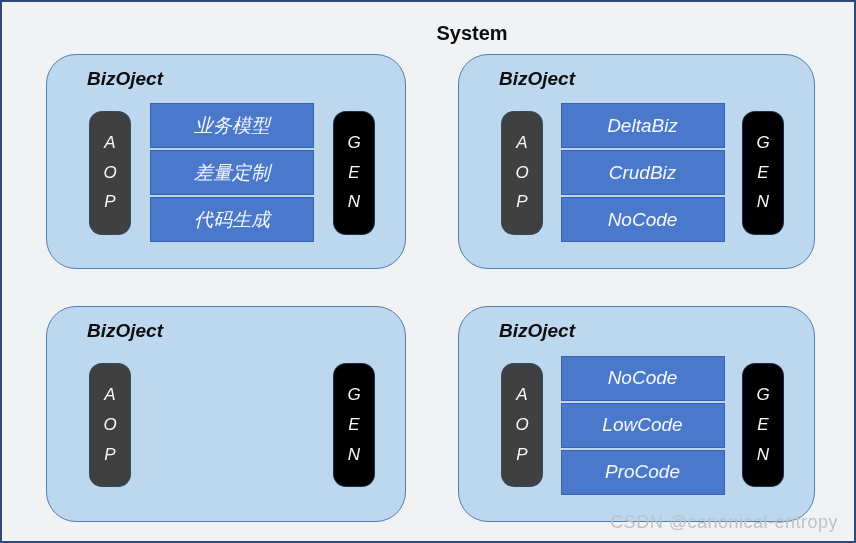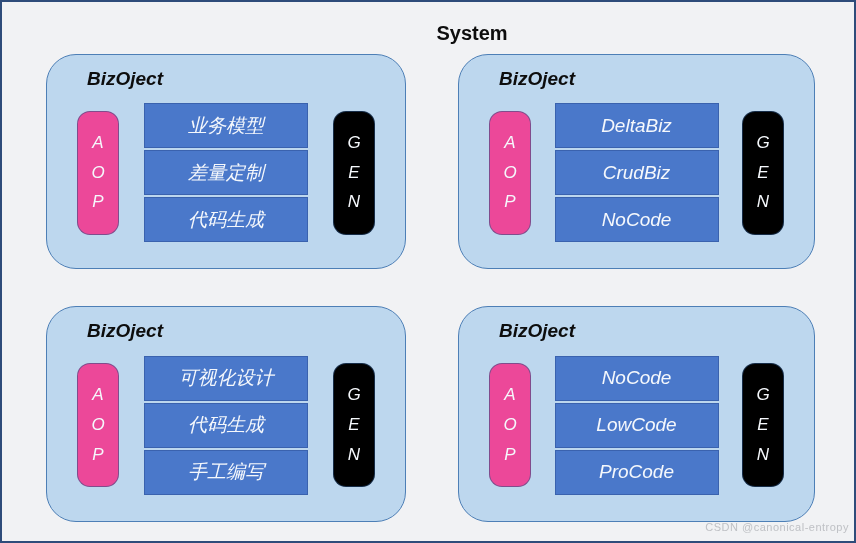--- a/index.html
+++ b/index.html
@@ -60,21 +60,21 @@
 
   .pill {
     width: 42px;
     height: 124px;
     border-radius: 13px;
     display: flex;
     align-items: center;
     justify-content: center;
     border: 1px solid rgba(40, 80, 130, 0.55);
   }
-  .pill.green  { background: #ec4899; }
+  .pill.green  { background: #404040; margin-left: 12px; }
   .pill.purple { background: #000000; }
   .pill-text {
     width: 16px;
     word-break: break-all;
     text-align: center;
     font-size: 17px;
     line-height: 1.75;
     color: #f5f8fc;
   }
 
@@ -91,23 +91,23 @@
     color: #f5f8fc;
     font-size: 19px;
     display: flex;
     align-items: center;
     justify-content: center;
     white-space: nowrap;
   }
 
   .watermark {
     position: absolute;
-    right: 5px;
+    right: 16px;
     bottom: 8px;
-    font-size: 11px;
+    font-size: 18px;
     color: #bfc1c5;
     letter-spacing: 0.5px;
   }
 </style>
 </head>
 <body>
 
 <div class="frame">
 
   <div class="sys-title">System</div>
@@ -145,25 +145,20 @@
       </div>
     </div>
   </div>
 
   <div class="panel p2">
     <div class="panel-title">BizOject</div>
     <div class="panel-body">
       <div class="pill green">
         <span class="pill-text">AOP</span>
       </div>
-      <div class="stack">
-        <div class="layer">可视化设计</div>
-        <div class="layer">代码生成</div>
-        <div class="layer">手工编写</div>
-      </div>
       <div class="pill purple">
         <span class="pill-text">GEN</span>
       </div>
     </div>
   </div>
 
   <div class="panel p3">
     <div class="panel-title">BizOject</div>
     <div class="panel-body">
       <div class="pill green">

